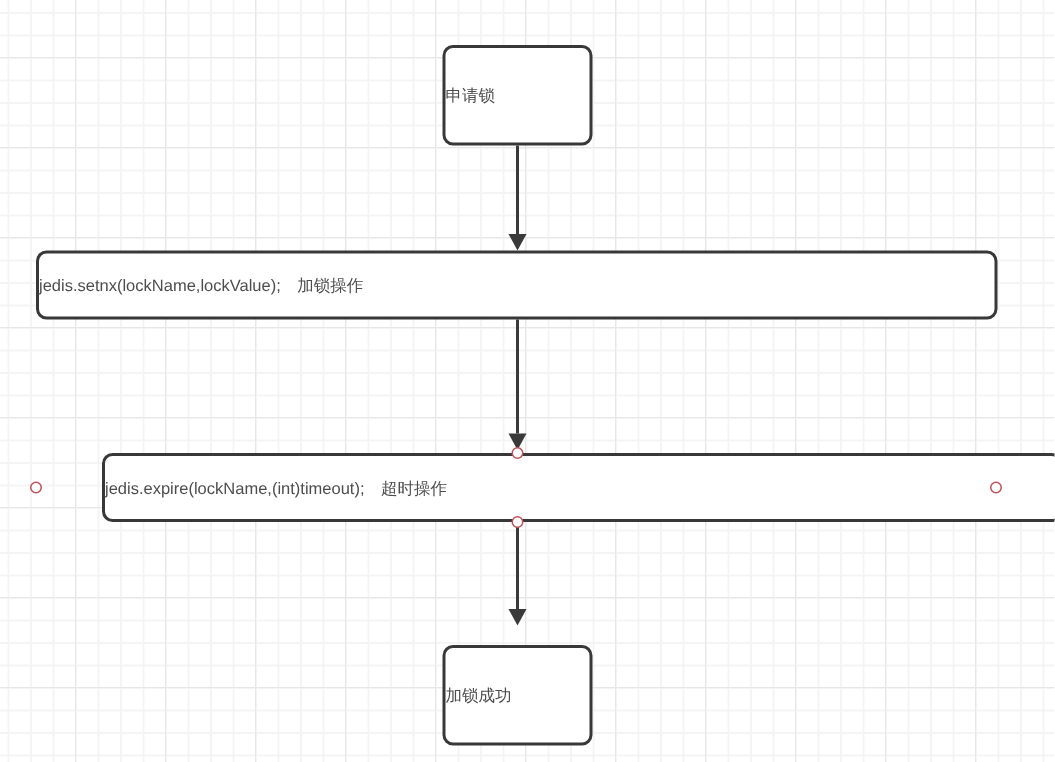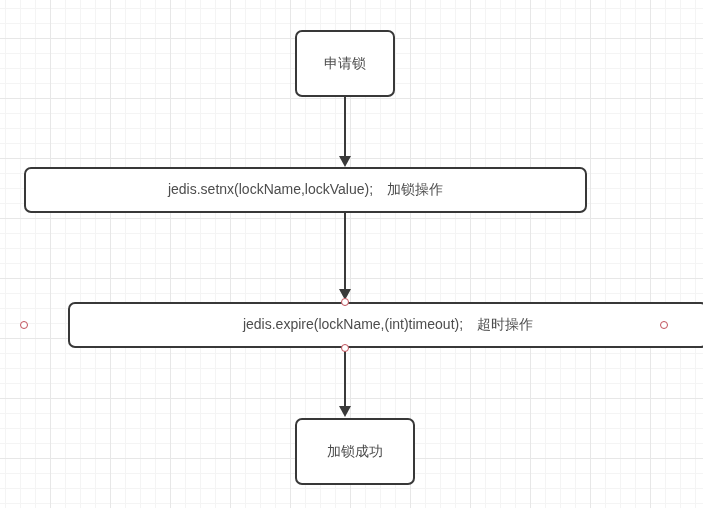--- a/index.html
+++ b/index.html
@@ -21,30 +21,29 @@
     background-size: 60px 60px, 60px 60px, 15px 15px, 15px 15px;
     background-position: 50px 0, 0 38px, 5px 0, 0 8px;
   }
   .node {
     position: absolute;
     background: #ffffff;
     border: 2.5px solid #383838;
     border-radius: 7px;
     display: flex;
     align-items: center;
-    justify-content: center;
     color: #4d4d4d;
-    font-size: 14px;
+    font-size: 11px;
     text-align: center;
     z-index: 2;
   }
   .node-start   { left: 295px; top: 30px;  width: 100px; height: 67px; }
-  .node-setnx   { left: 24px;  top: 167px; width: 563px; height: 46px; }
+  .node-setnx   { left: 24px;  top: 167px; width: 641px; height: 46px; }
   .node-expire  { left: 24px;  top: 302px; width: 640px; height: 46px; margin-left: 44px; }
-  .node-success { left: 295px; top: 418px; width: 120px; height: 67px; font-family: Liberation Serif, serif; }
+  .node-success { left: 295px; top: 430px; width: 100px; height: 67px; font-family: Liberation Serif, serif; }
   .node-label { white-space: pre; }
 
   .connector {
     position: absolute;
     left: 339px;
     width: 12px;
     display: flex;
     flex-direction: column;
     align-items: center;
     z-index: 1;

